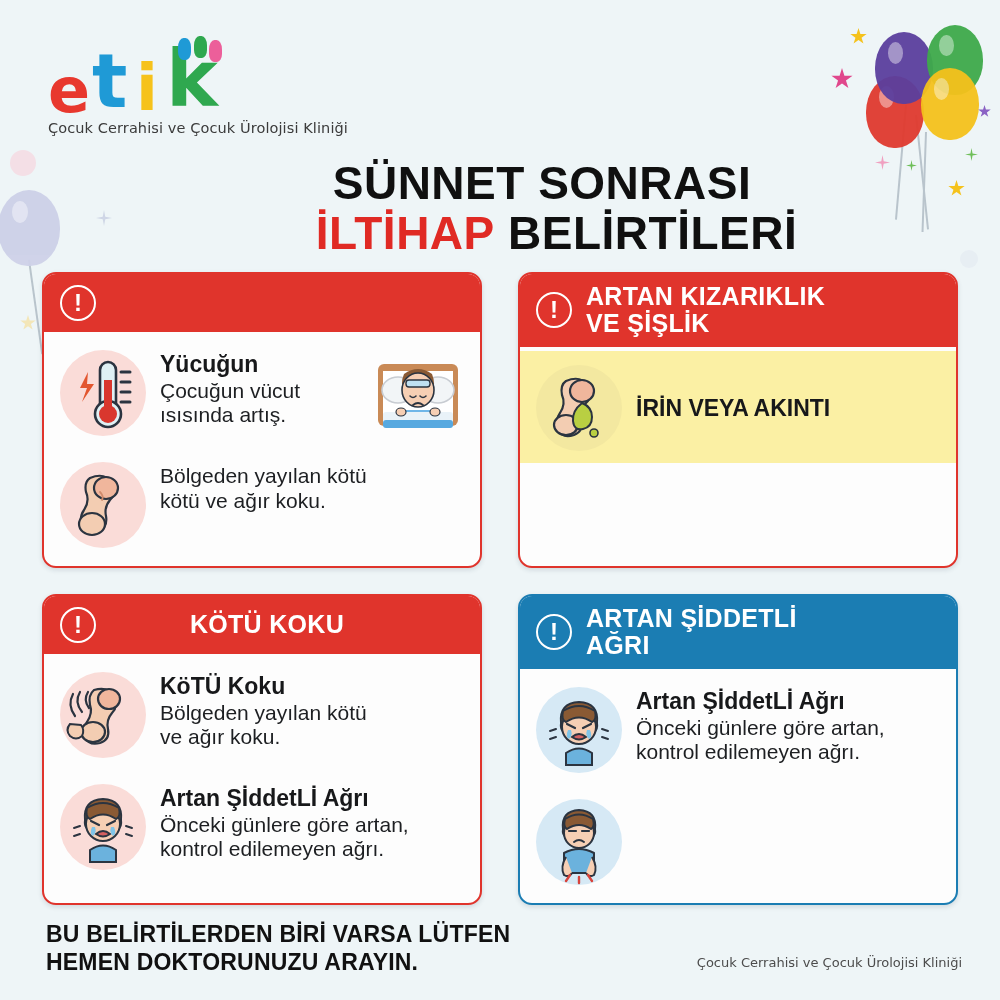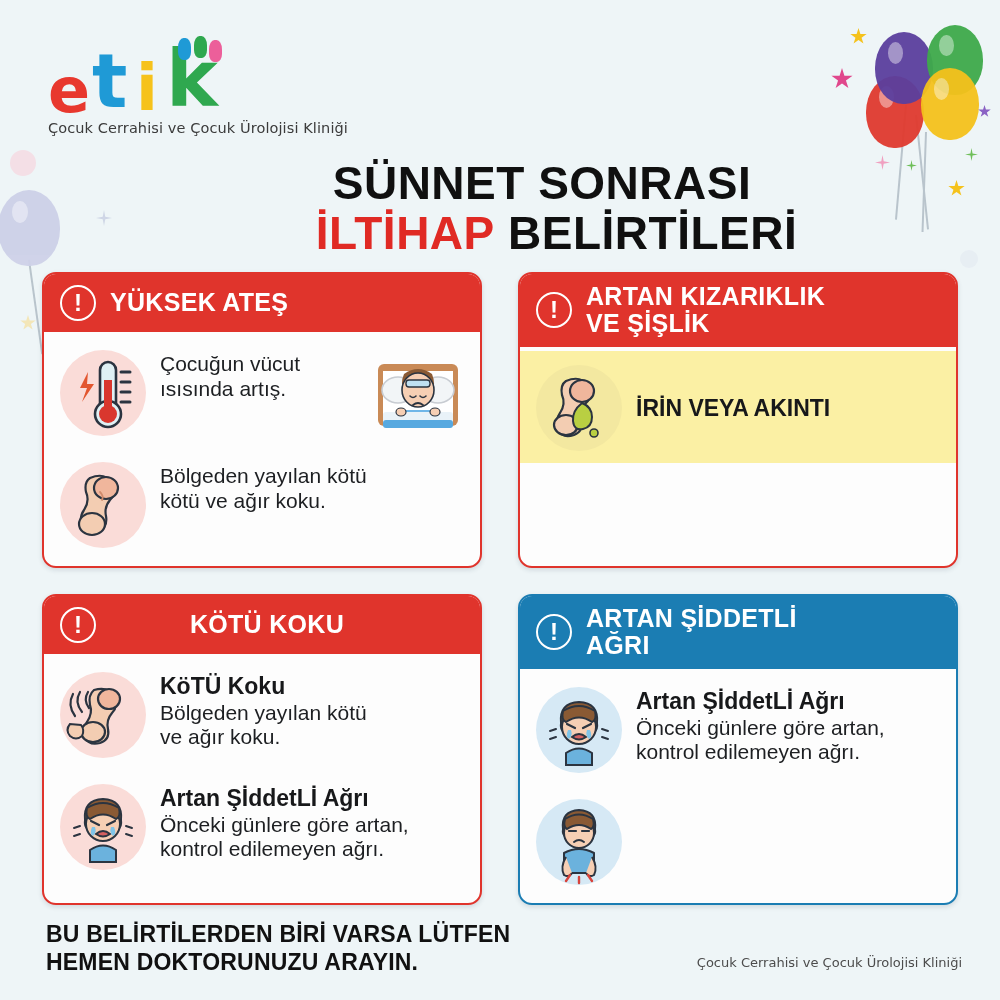--- a/index.html
+++ b/index.html
@@ -185,41 +185,41 @@
     <div class="title-line2">
       <span class="title-accent">İLTİHAP</span><span>&nbsp;</span><span>BELİRTİLERİ</span>
     </div>
   </div>
 
   <div class="cards">
 
     <div class="card card-red">
       <div class="card-head head-red">
         <span class="head-icon">!</span>
-        <span class="head-title">YÜKSEK ATEŞ</span>
       </div>
       <div class="card-body">
         <div class="row">
           <div class="row-icon">
             <div class="disc disc-pink"></div>
             <svg class="ill" viewBox="0 0 86 86">
               <rect x="40" y="12" width="16" height="50" rx="8" fill="#dff0f4" stroke="#2b3440" stroke-width="2.6"></rect>
               <circle cx="48" cy="64" r="13" fill="#dff0f4" stroke="#2b3440" stroke-width="2.6"></circle>
               <rect x="44" y="30" width="8" height="34" fill="#d9372e"></rect>
               <circle cx="48" cy="64" r="9" fill="#d9372e"></circle>
               <g stroke="#2b3440" stroke-width="3" stroke-linecap="round">
                 <line x1="61" y1="22" x2="70" y2="22"></line>
                 <line x1="61" y1="32" x2="70" y2="32"></line>
                 <line x1="61" y1="42" x2="70" y2="42"></line>
                 <line x1="61" y1="52" x2="70" y2="52"></line>
               </g>
               <path d="M28 22 L20 38 L27 38 L22 52 L34 34 L27 34 Z" fill="#e2562f"></path>
             </svg>
           </div>
           <div class="row-text">
+            <div class="row-title">Yücuğun</div>
             <div class="row-desc">Çocuğun vücut
 ısısında artış.</div>
           </div>
           <div class="row-extra">
             <svg class="ill" viewBox="0 0 96 86">
               <rect x="8" y="14" width="80" height="62" rx="6" fill="#c98a56"></rect>
               <rect x="13" y="21" width="70" height="48" fill="#fff"></rect>
               <ellipse cx="28" cy="40" rx="16" ry="13" fill="#f2f5f7" stroke="#c8ccd2" stroke-width="1.6"></ellipse>
               <ellipse cx="68" cy="40" rx="16" ry="13" fill="#f2f5f7" stroke="#c8ccd2" stroke-width="1.6"></ellipse>
               <path d="M34 24 q14 -10 28 0 q4 10 0 18 q-14 8 -28 0 q-4 -9 0 -18z" fill="#8a5a34"></path>

